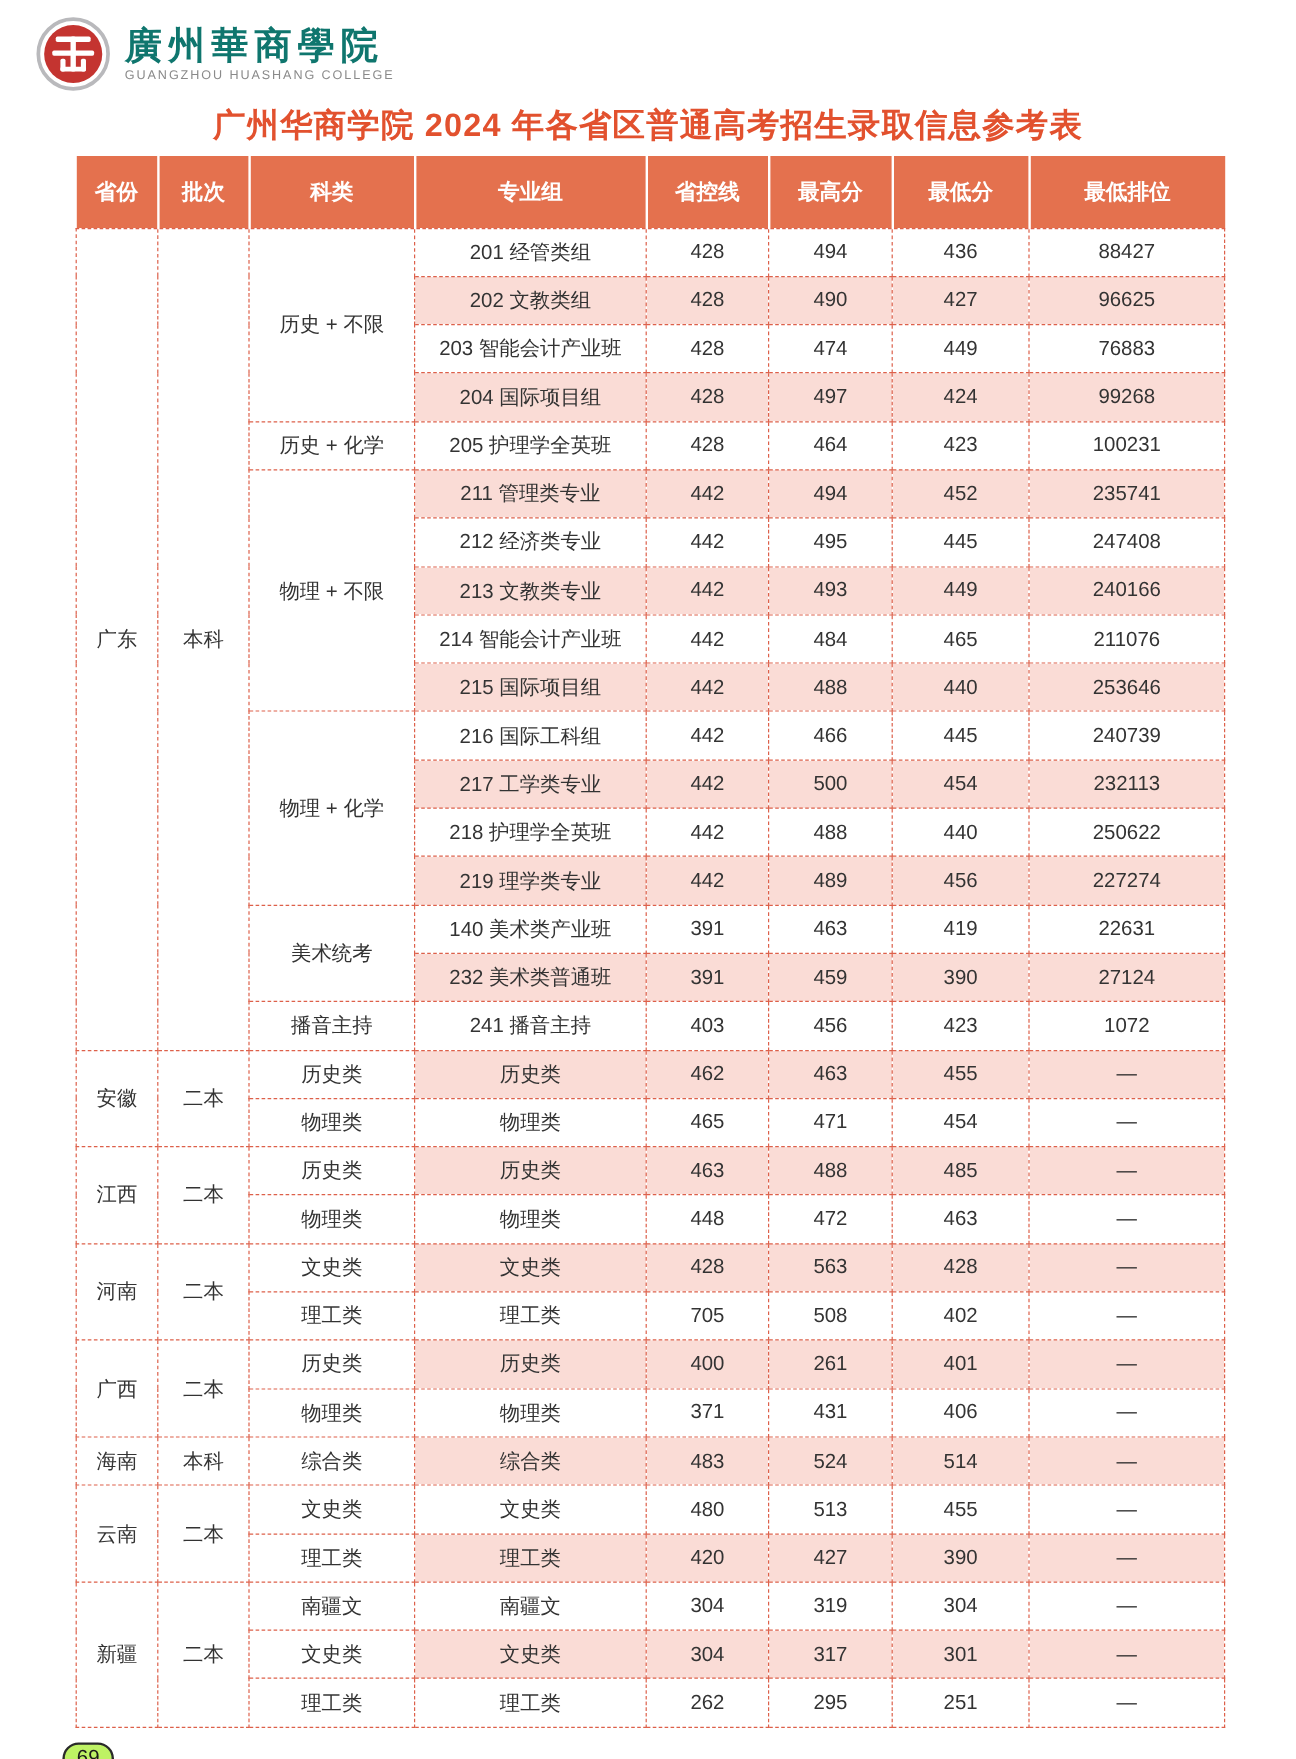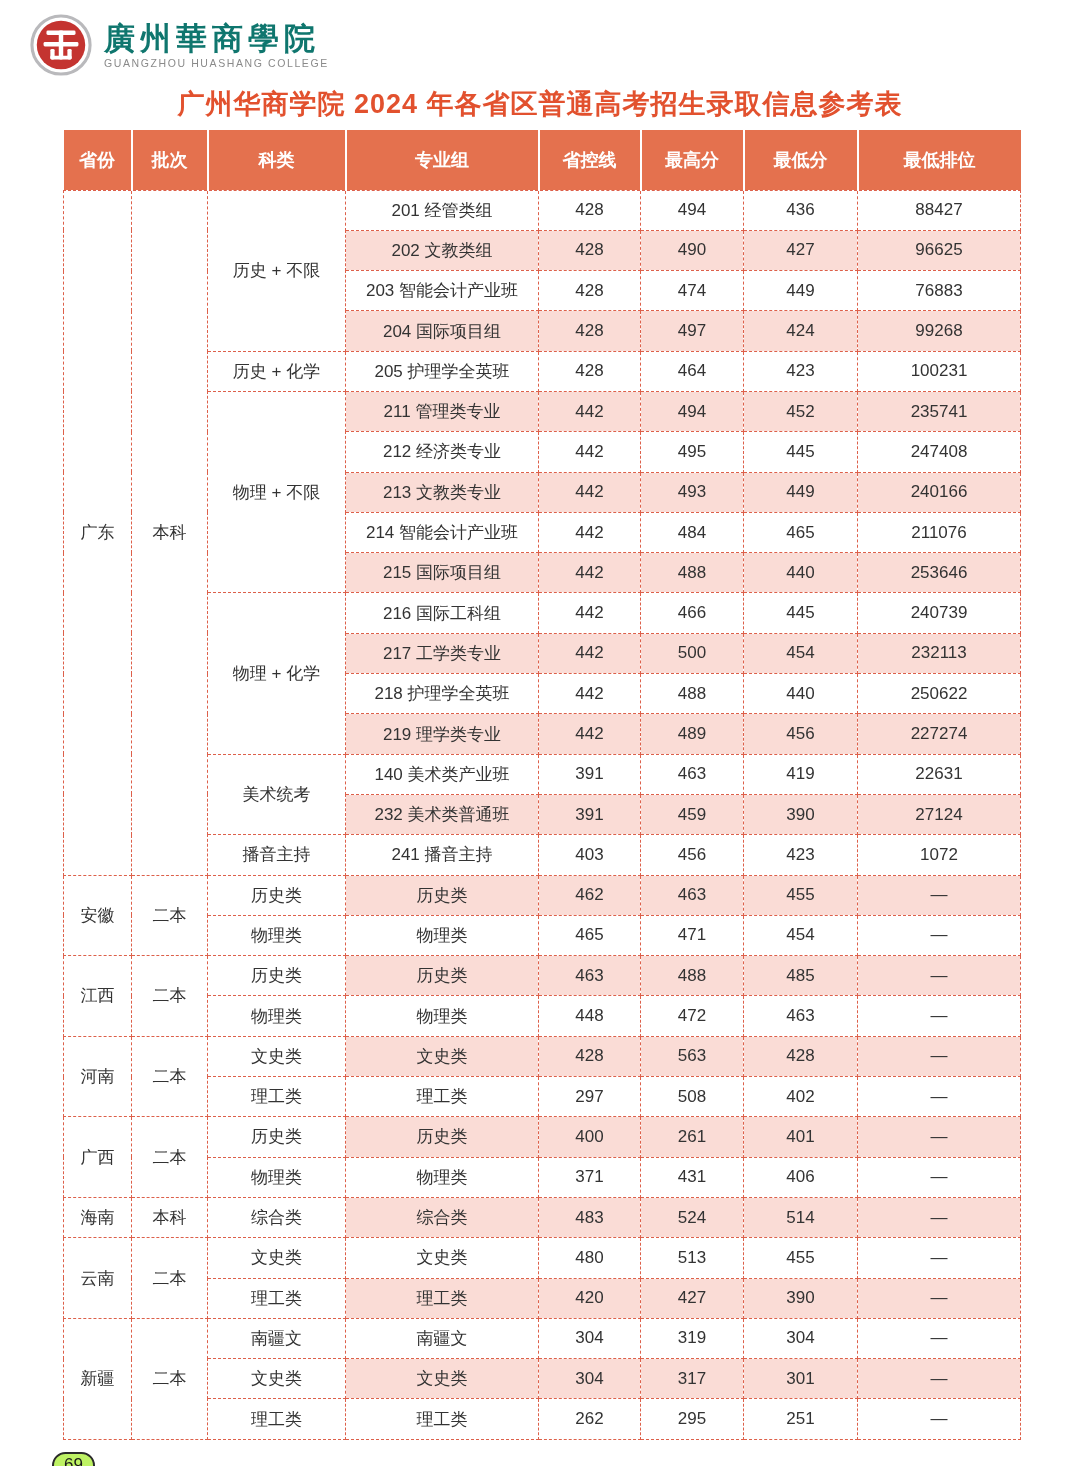--- a/index.html
+++ b/index.html
@@ -273,21 +273,21 @@
         <td>文史类</td>
         <td class="stripe">文史类</td>
         <td class="stripe">428</td>
         <td class="stripe">563</td>
         <td class="stripe">428</td>
         <td class="stripe">—</td>
       </tr>
       <tr>
         <td>理工类</td>
         <td>理工类</td>
-        <td>297</td>
+        <td>705</td>
         <td>508</td>
         <td>402</td>
         <td>—</td>
       </tr>
       <tr>
         <td rowspan="2">广西</td>
         <td rowspan="2">二本</td>
         <td>历史类</td>
         <td class="stripe">历史类</td>
         <td class="stripe">400</td>

